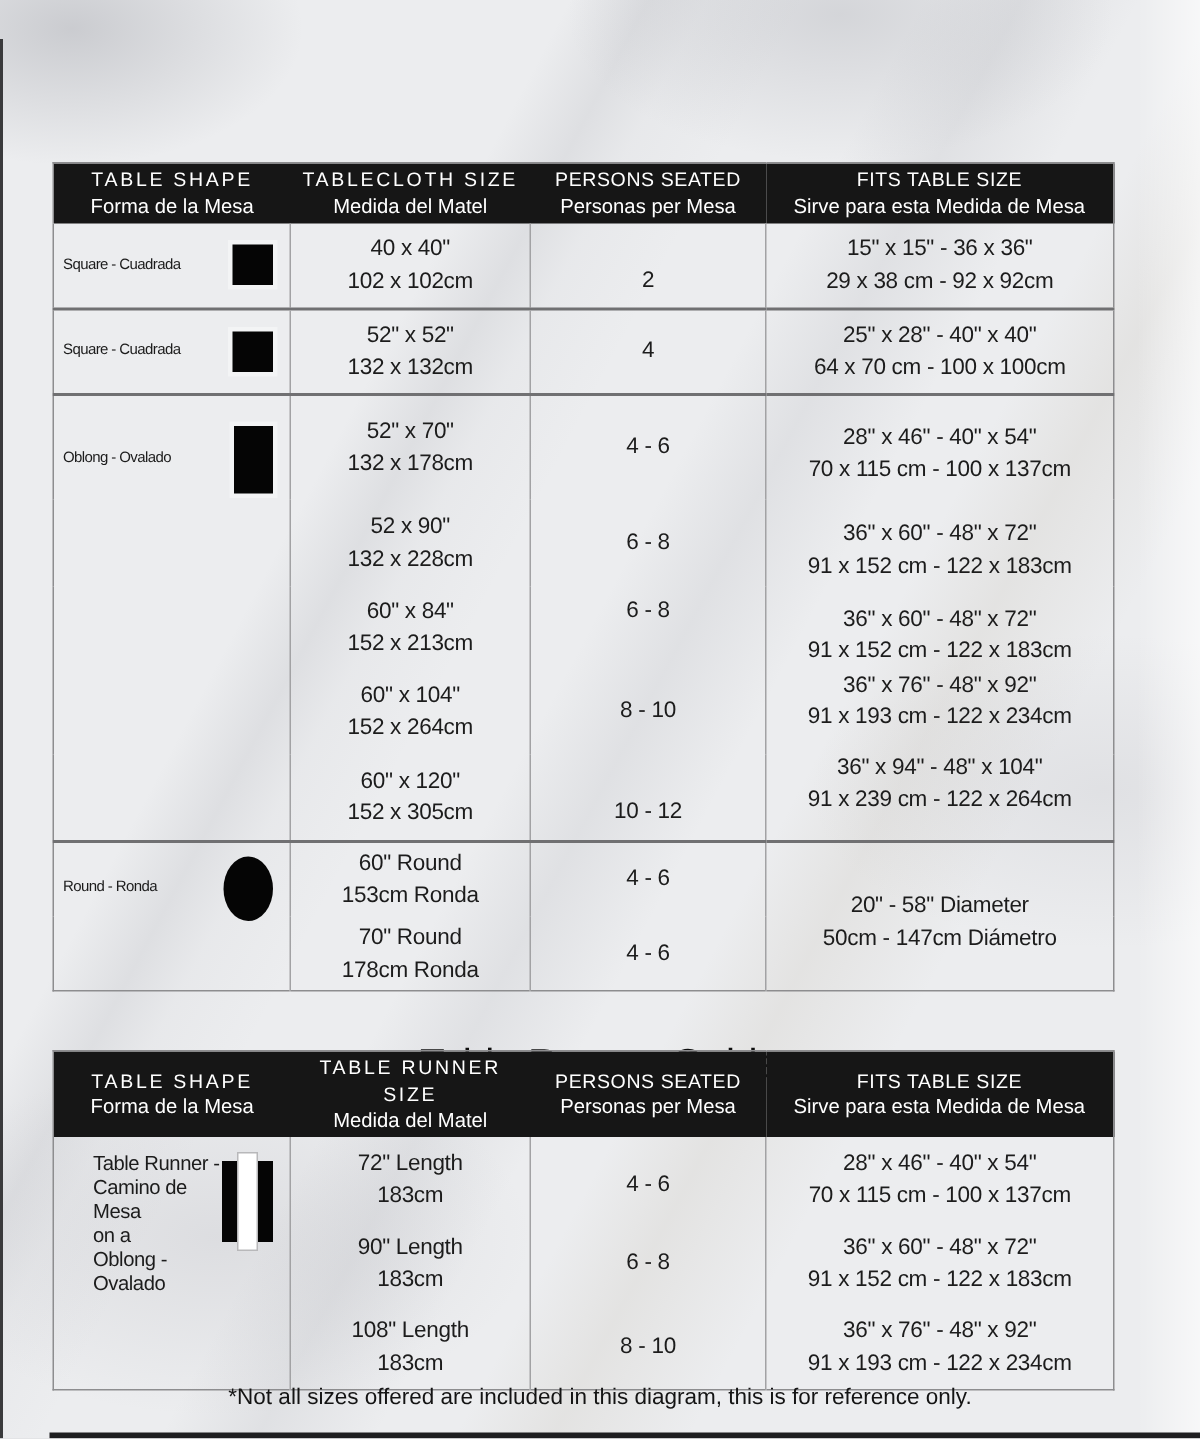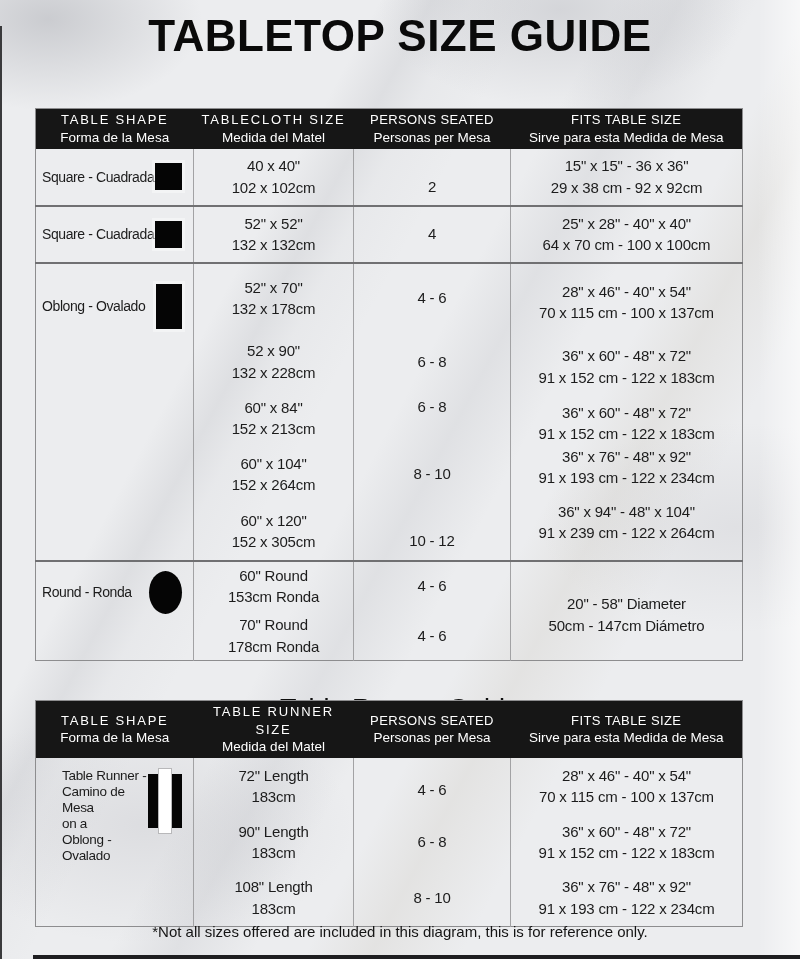--- a/index.html
+++ b/index.html
@@ -43,21 +43,21 @@
   td.shape{border-left:0;text-align:left;}
   tr.sect td{border-top:2px solid #707072;}
   
   .t1 tr.r1{height:57px;} .t1 tr.r2{height:57px;}
   .t1 tr.r3{height:70px;} .t1 tr.r4{height:58px;} .t1 tr.r5{height:55px;}
   .t1 tr.r6{height:57px;} .t1 tr.r7{height:58px;}
   .t1 tr.r8{height:50px;} .t1 tr.r9{height:50px;}
   .t2 tr{height:56px;}
 
   .shape-inner{display:flex;align-items:center;justify-content:space-between;padding:0 11px 0 6px;}
-  .shape-label{font-size:14px;letter-spacing:-.4px;}
+  .shape-label{font-size:10px;letter-spacing:-.4px;}
   .shape-top{vertical-align:top;}
   .pad-oblong .shape-inner{padding-top:20px;}
   .pad-round .shape-inner{padding-top:9px;}
   .pad-runner .shape-inner{padding-top:10px;align-items:flex-start;}
   .runner-label{font-size:13.5px;letter-spacing:-.3px;line-height:16px;margin-left:20px;}
 
   .icon-square{width:27px;height:27px;background:#050505;flex:0 0 auto;box-shadow:0 0 0 3px rgba(255,255,255,.4);}
   .icon-oblong{width:26px;height:45px;background:#050505;flex:0 0 auto;box-shadow:0 0 0 3px rgba(255,255,255,.4);}
   .icon-round{width:33px;height:43px;background:#050505;border-radius:50%;flex:0 0 auto;}
   .icon-runner{position:relative;width:34px;height:66px;flex:0 0 auto;}
@@ -68,21 +68,20 @@
   .dy10{transform:translateY(10px);} .dy-11{transform:translateY(-11px);}
   .dy-7{transform:translateY(-7px);} .dy-9{transform:translateY(-9px);}
 </style>
 </head>
 <body>
 
 <div class="page">
   <div class="edge-left"></div>
   <div class="edge-bottom"></div>
 
-  <div class="page-title">TABLETOP SIZE GUIDE</div>
 
   <table class="guide t1">
     <colgroup>
         <col style="width:158px">
         <col style="width:160px">
         <col style="width:157px">
         <col style="width:232px">
       </colgroup>
     <thead>
       <tr>

